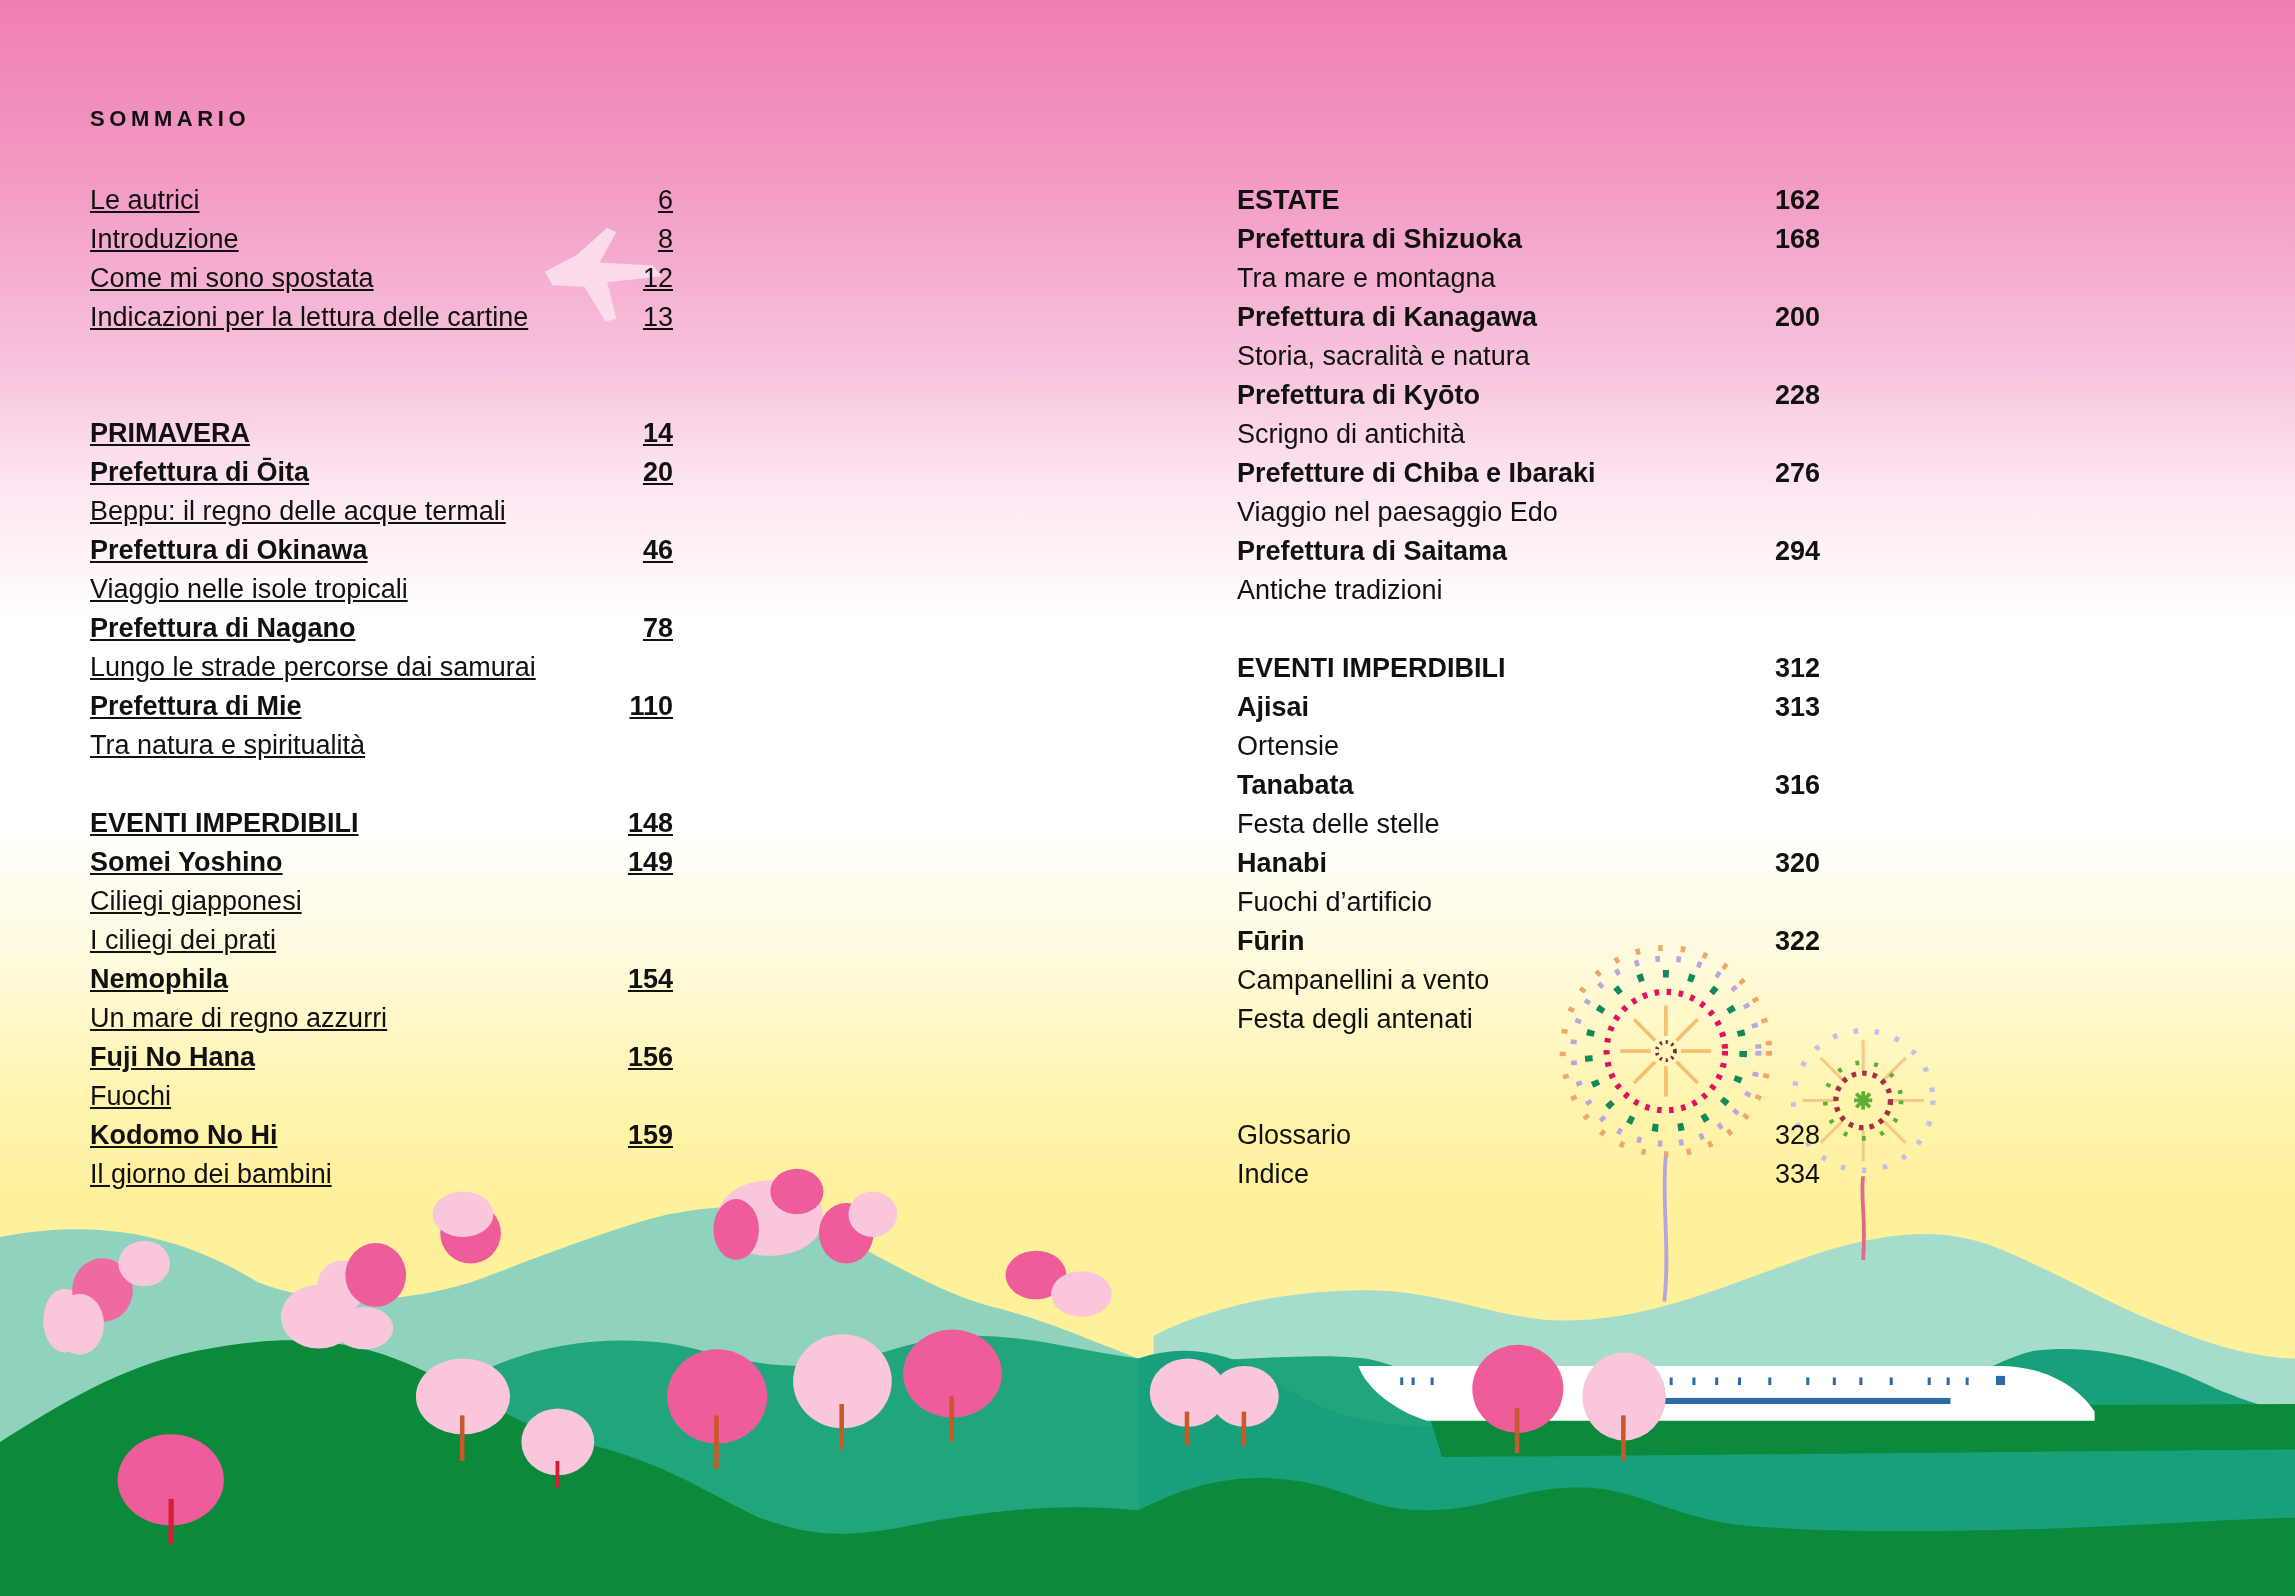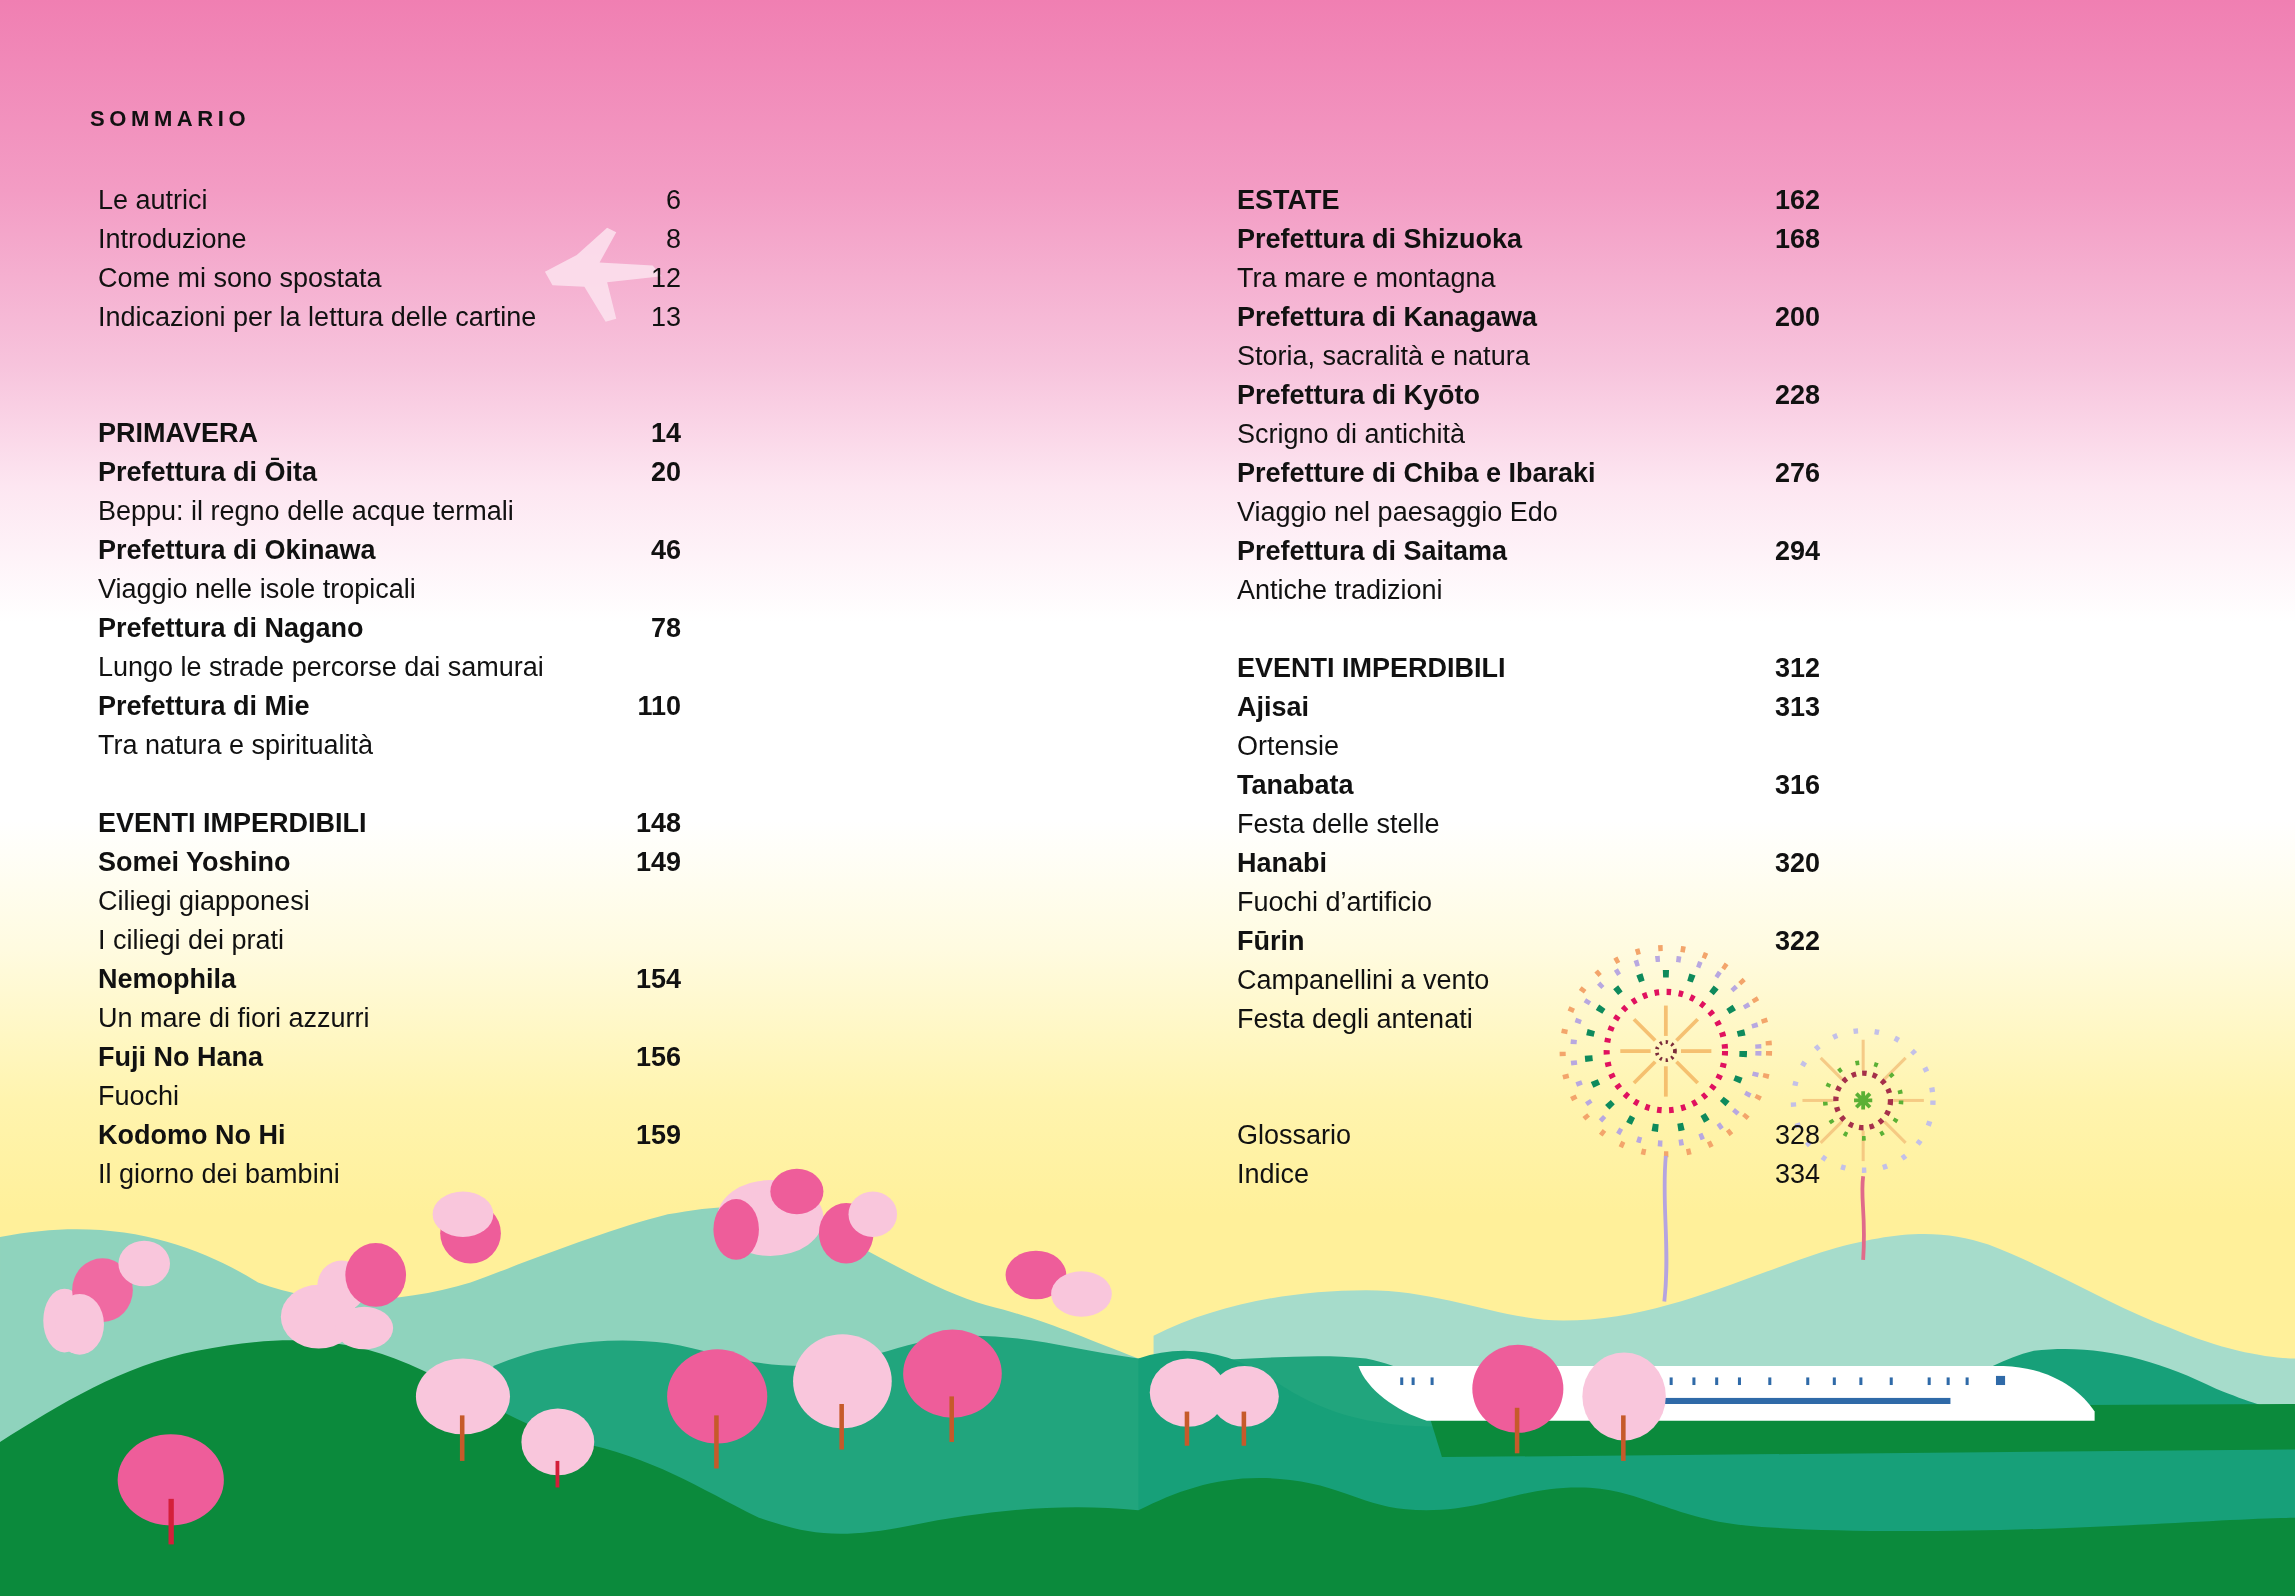--- a/index.html
+++ b/index.html
@@ -10,21 +10,21 @@
     background: linear-gradient(to bottom,
       #f07fb2 0px, #f39cc4 190px, #f7c3dc 364px, #fde6f1 486px,
       #ffffff 622px, #ffffff 820px, #fffbe0 949px, #fff4ae 1101px, #fff09a 1215px);
   }
   .landscape { position: absolute; left: 0; top: 0; width: 2295px; height: 1596px; z-index: 0; }
   .toc-title {
     position: absolute; left: 90px; top: 106px;
     font-size: 22px; font-weight: 700; letter-spacing: 4.6px; z-index: 2;
   }
   .col { position: absolute; z-index: 2; }
-  .col-left { left: 98px; width: 583px; }
+  .col-left { left: 90px; width: 583px; text-decoration: underline; }
   .col-right { left: 1237px; width: 583px; }
   .row {
     display: flex; justify-content: space-between; align-items: baseline;
     height: 39px; line-height: 39px; font-size: 27px;
   }
   .row .label { white-space: nowrap; }
   .row .page { text-align: right; min-width: 61px; }
   .row.bold { font-weight: 700; }
   .row.light { font-weight: 400; }
   .gap { height: 39px; }
@@ -243,21 +243,21 @@
       <span class="label">Ciliegi giapponesi</span>
     </div>
   <div class="row light">
       <span class="label">I ciliegi dei prati</span>
     </div>
   <div class="row bold">
     <span class="label">Nemophila</span>
     <span class="page">154</span>
   </div>
   <div class="row light">
-      <span class="label">Un mare di fiori azzurri</span>
+      <span class="label">Un mare di regno azzurri</span>
     </div>
   <div class="row bold">
     <span class="label">Fuji No Hana</span>
     <span class="page">156</span>
   </div>
   <div class="row light">
       <span class="label">Fuochi</span>
     </div>
   <div class="row bold">
     <span class="label">Kodomo No Hi</span>

